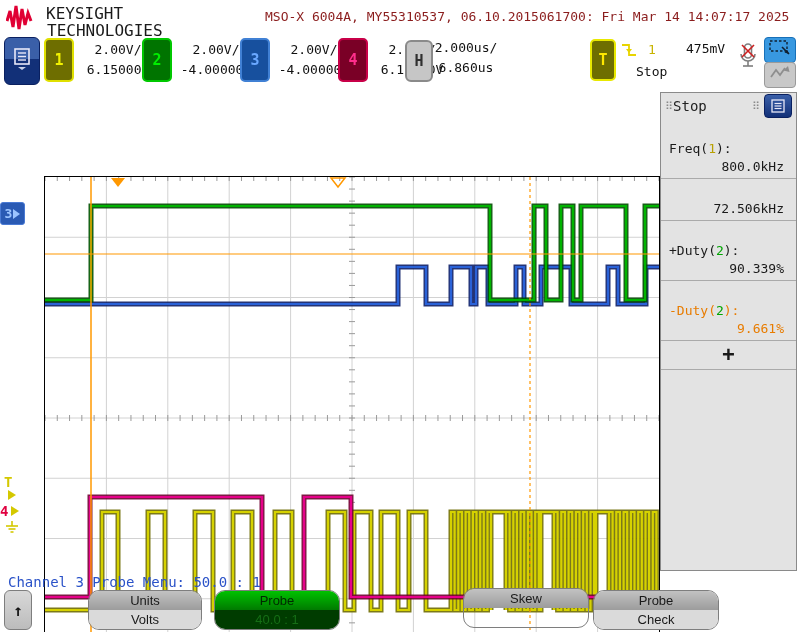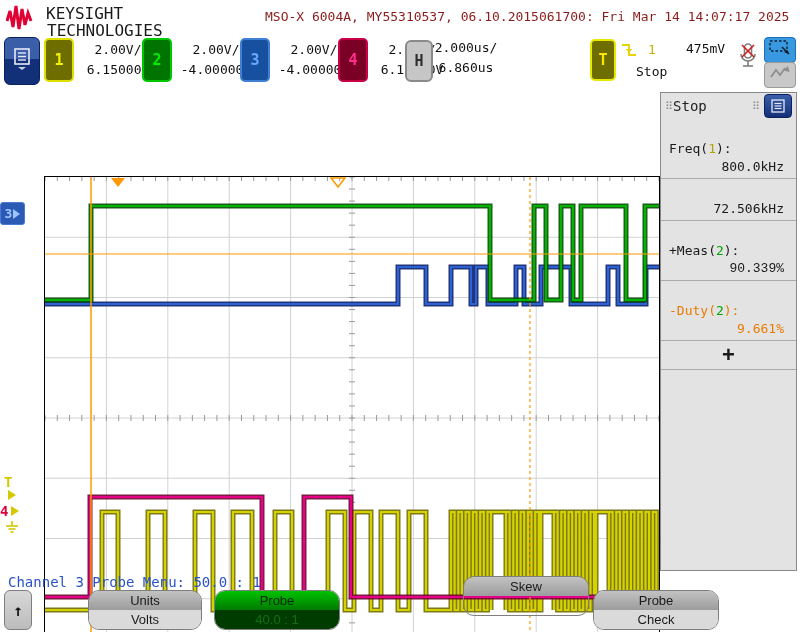--- a/index.html
+++ b/index.html
@@ -416,22 +416,22 @@
   </div>
   <div id="meas-items">
       <div class="meas-item">
         <div class="meas-label"><span style="color: rgb(26, 26, 26);">Freq(</span><span style="color: rgb(184, 160, 0);">1</span><span style="color: rgb(26, 26, 26);">):</span></div>
         <div class="meas-value" style="color: rgb(26, 26, 26);">800.0kHz</div>
       </div>
       <div class="meas-item">
         <div class="meas-value" style="color: rgb(26, 26, 26);">72.506kHz</div>
       </div>
       <div class="meas-item">
-        <div class="meas-label"><span style="color: rgb(26, 26, 26);">+Meas(</span><span style="color: rgb(0, 164, 0);">2</span><span style="color: rgb(26, 26, 26);">):</span></div>
-        <div class="meas-value" style="color: rgb(26, 26, 26); font-family: Liberation Mono, monospace;">90.339%</div>
+        <div class="meas-label"><span style="color: rgb(26, 26, 26);">+Duty(</span><span style="color: rgb(0, 164, 0);">2</span><span style="color: rgb(26, 26, 26);">):</span></div>
+        <div class="meas-value" style="color: rgb(26, 26, 26);">90.339%</div>
       </div>
       <div class="meas-item">
         <div class="meas-label"><span style="color: rgb(232, 124, 0);">-Duty(</span><span style="color: rgb(0, 164, 0);">2</span><span style="color: rgb(232, 124, 0);">):</span></div>
         <div class="meas-value" style="color: rgb(232, 124, 0);">9.661%</div>
       </div>
     </div>
   <div id="meas-add">+</div>
 </div>
 
 <div class="abs" id="bottom-title" style="left:8px;top:574px;">Channel 3 Probe Menu: 50.0 : 1</div>
@@ -440,20 +440,20 @@
 </div>
 <div id="softkeys">
     <div class="softkey abs" style="left: 40px; top: 590px; width: 112px;">
       <div class="lab">Units</div>
       <div class="val">Volts</div>
     </div>
     <div class="softkey abs green" style="left: 166px; top: 590px; width: 124px;">
       <div class="lab">Probe</div>
       <div class="val">40.0 : 1</div>
     </div>
-    <div class="softkey abs" style="left: 415px; top: 576px; width: 124px;">
+    <div class="softkey abs" style="left: 415px; top: 588px; width: 124px;">
       <div class="lab">Skew</div>
     </div>
     <div class="softkey abs" style="left: 545px; top: 590px; width: 124px;">
       <div class="lab">Probe</div>
       <div class="val">Check</div>
     </div>
   </div>
 
 </body></html>

